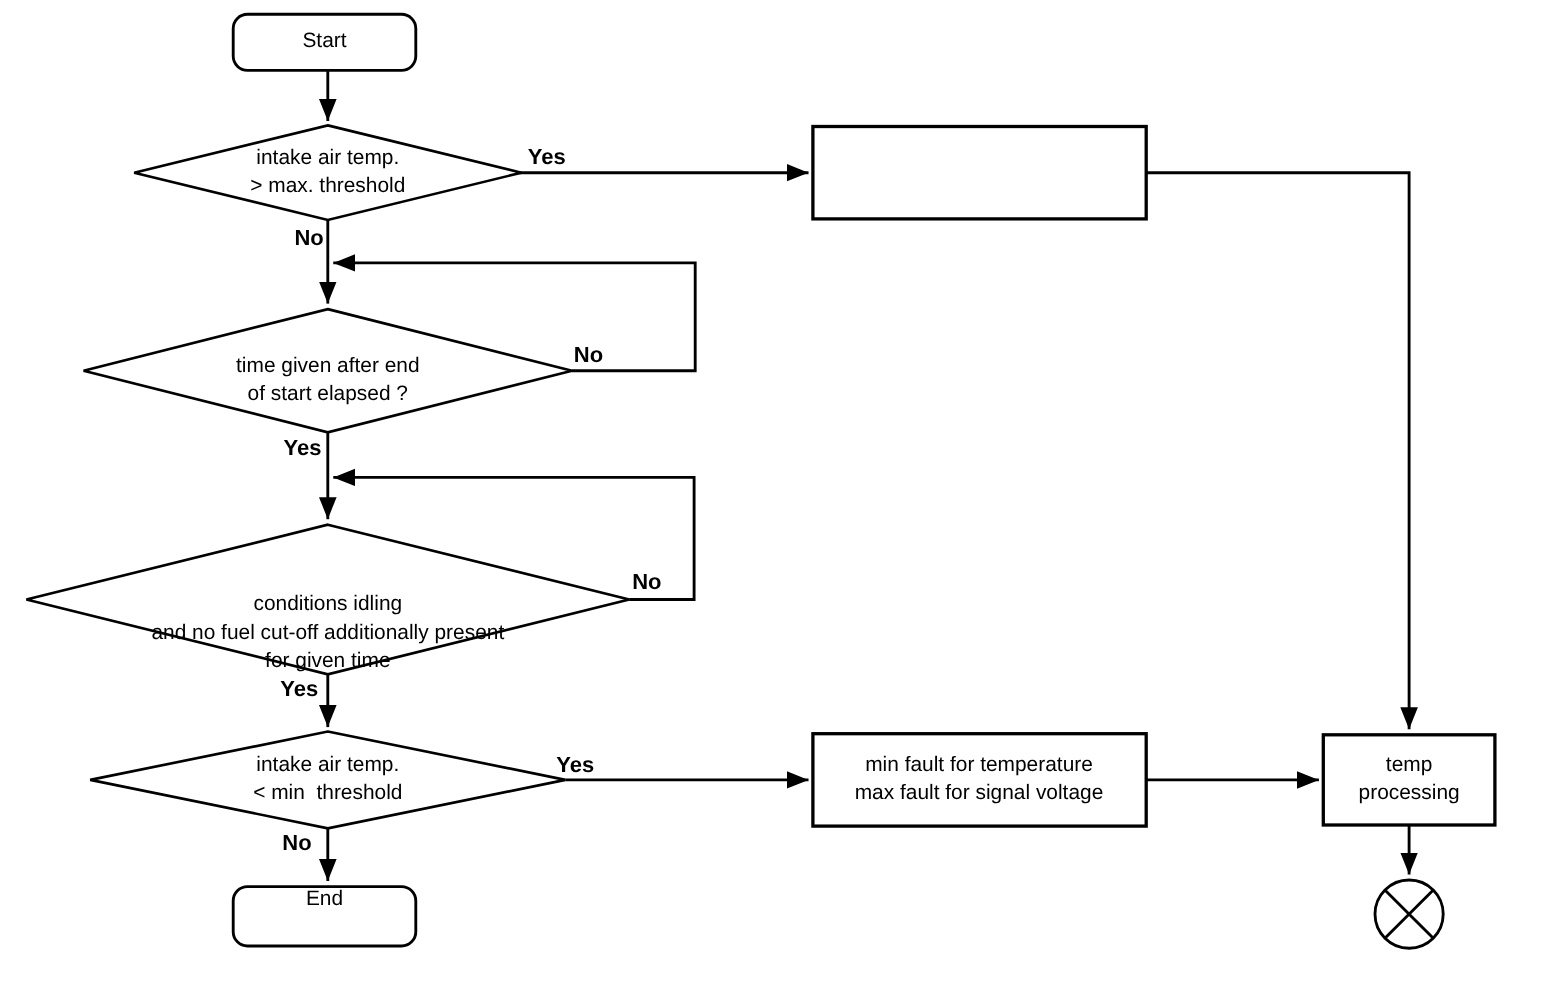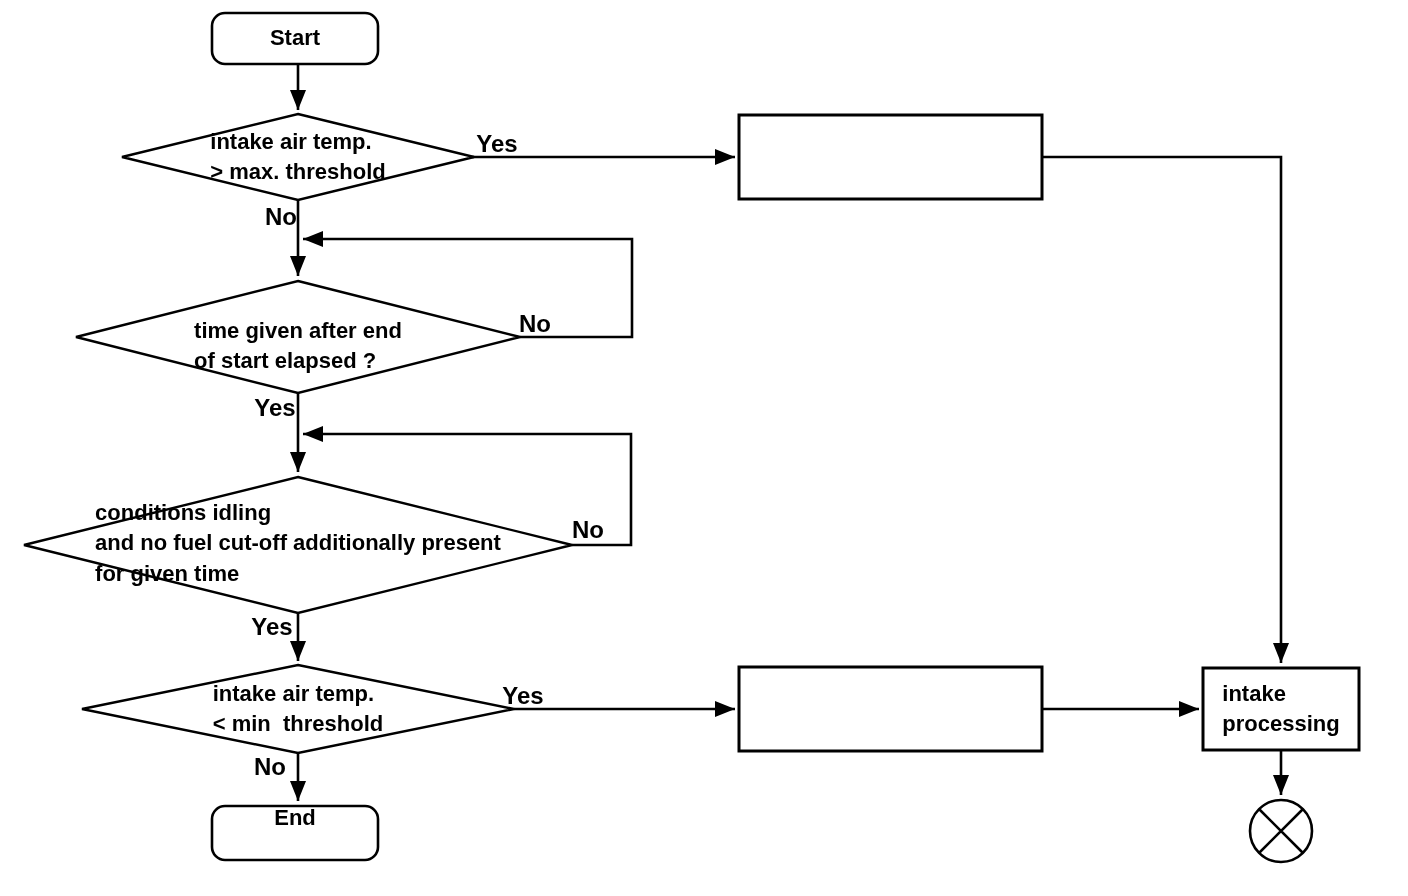--- a/index.html
+++ b/index.html
@@ -12,31 +12,32 @@
     overflow: hidden;
   }
   .canvas svg {
     position: absolute;
     left: 0; top: 0;
     width: 1408px; height: 896px;
   }
   .lbl {
     position: absolute;
     transform: translate(-50%, -50%);
-    font-weight: bold;
-    font-size: 22px;
+    font-weight: normal;
+    font-size: 19px;
     line-height: 1.38;
     color: #000000;
+    text-align: center;
     white-space: pre;
   }
   .edge-lbl {
     position: absolute;
     transform: translate(-50%, -50%);
     font-weight: bold;
-    font-size: 24px;
+    font-size: 20px;
     color: #000000;
     white-space: pre;
   }
   .shape { fill: #ffffff; stroke: #000000; }
   .flow  { fill: none;    stroke: #000000; stroke-width: 2.6px; }
 </style>
 </head>
 <body>
 
 <div class="canvas">
@@ -75,26 +76,28 @@
       <circle class="shape" cx="1281" cy="831" r="31" stroke-width="2.6"></circle>
       <path class="flow" d="M1259,809 L1303,853 M1303,809 L1259,853"></path>
     </g>
   </svg>
 
   <div class="lbl" style="left:295px; top:38px;">Start</div>
   <div class="lbl" style="left:298px; top:157px;">intake air temp.
 &gt; max. threshold</div>
   <div class="lbl" style="left:298px; top:346px;">time given after end
 of start elapsed ?</div>
-  <div class="lbl" style="left:298px; top:544px;">conditions idling
+  <div class="lbl" style="left:298px; top:576px;">conditions idling
 and no fuel cut-off additionally present
 for given time</div>
   <div class="lbl" style="left:298px; top:709px;">intake air temp.
 &lt; min  threshold</div>
-  <div class="lbl" style="left:1281px; top:709px;">intake
+  <div class="lbl" style="left:890px; top:709px;">min fault for temperature
+max fault for signal voltage</div>
+  <div class="lbl" style="left:1281px; top:709px;">temp
 processing</div>
   <div class="lbl" style="left:295px; top:818px;">End</div>
 
   <div class="edge-lbl" style="left:497px; top:144px;">Yes</div>
   <div class="edge-lbl" style="left:281px; top:217px;">No</div>
   <div class="edge-lbl" style="left:535px; top:324px;">No</div>
   <div class="edge-lbl" style="left:275px; top:408px;">Yes</div>
   <div class="edge-lbl" style="left:588px; top:530px;">No</div>
   <div class="edge-lbl" style="left:272px; top:627px;">Yes</div>
   <div class="edge-lbl" style="left:523px; top:696px;">Yes</div>

